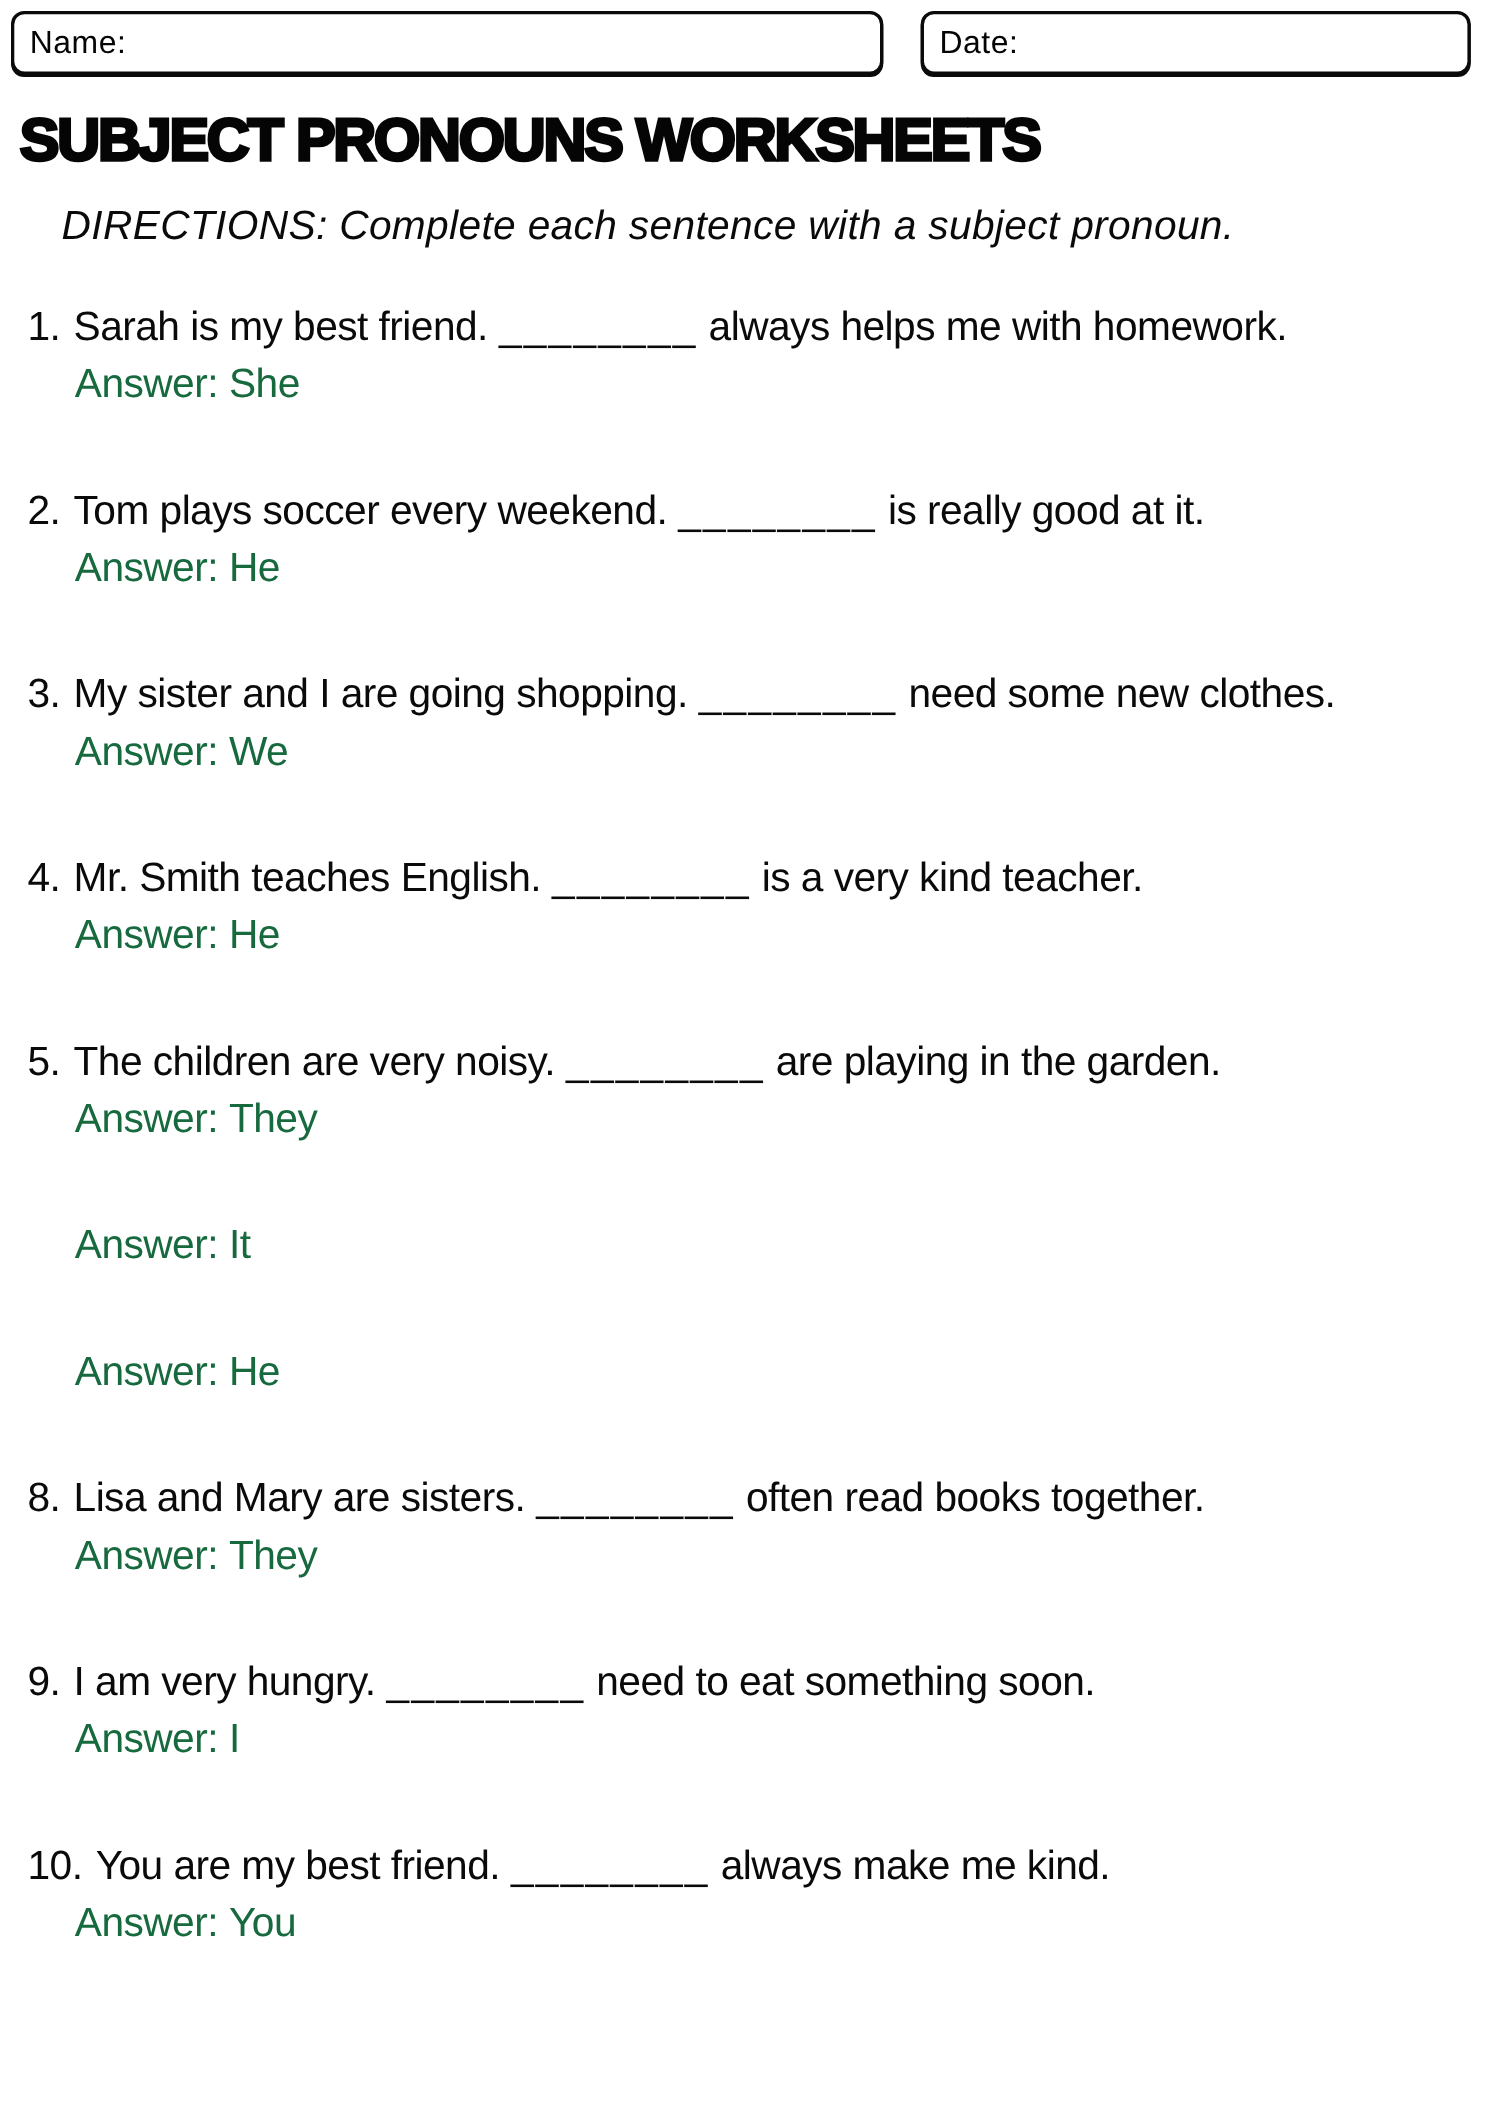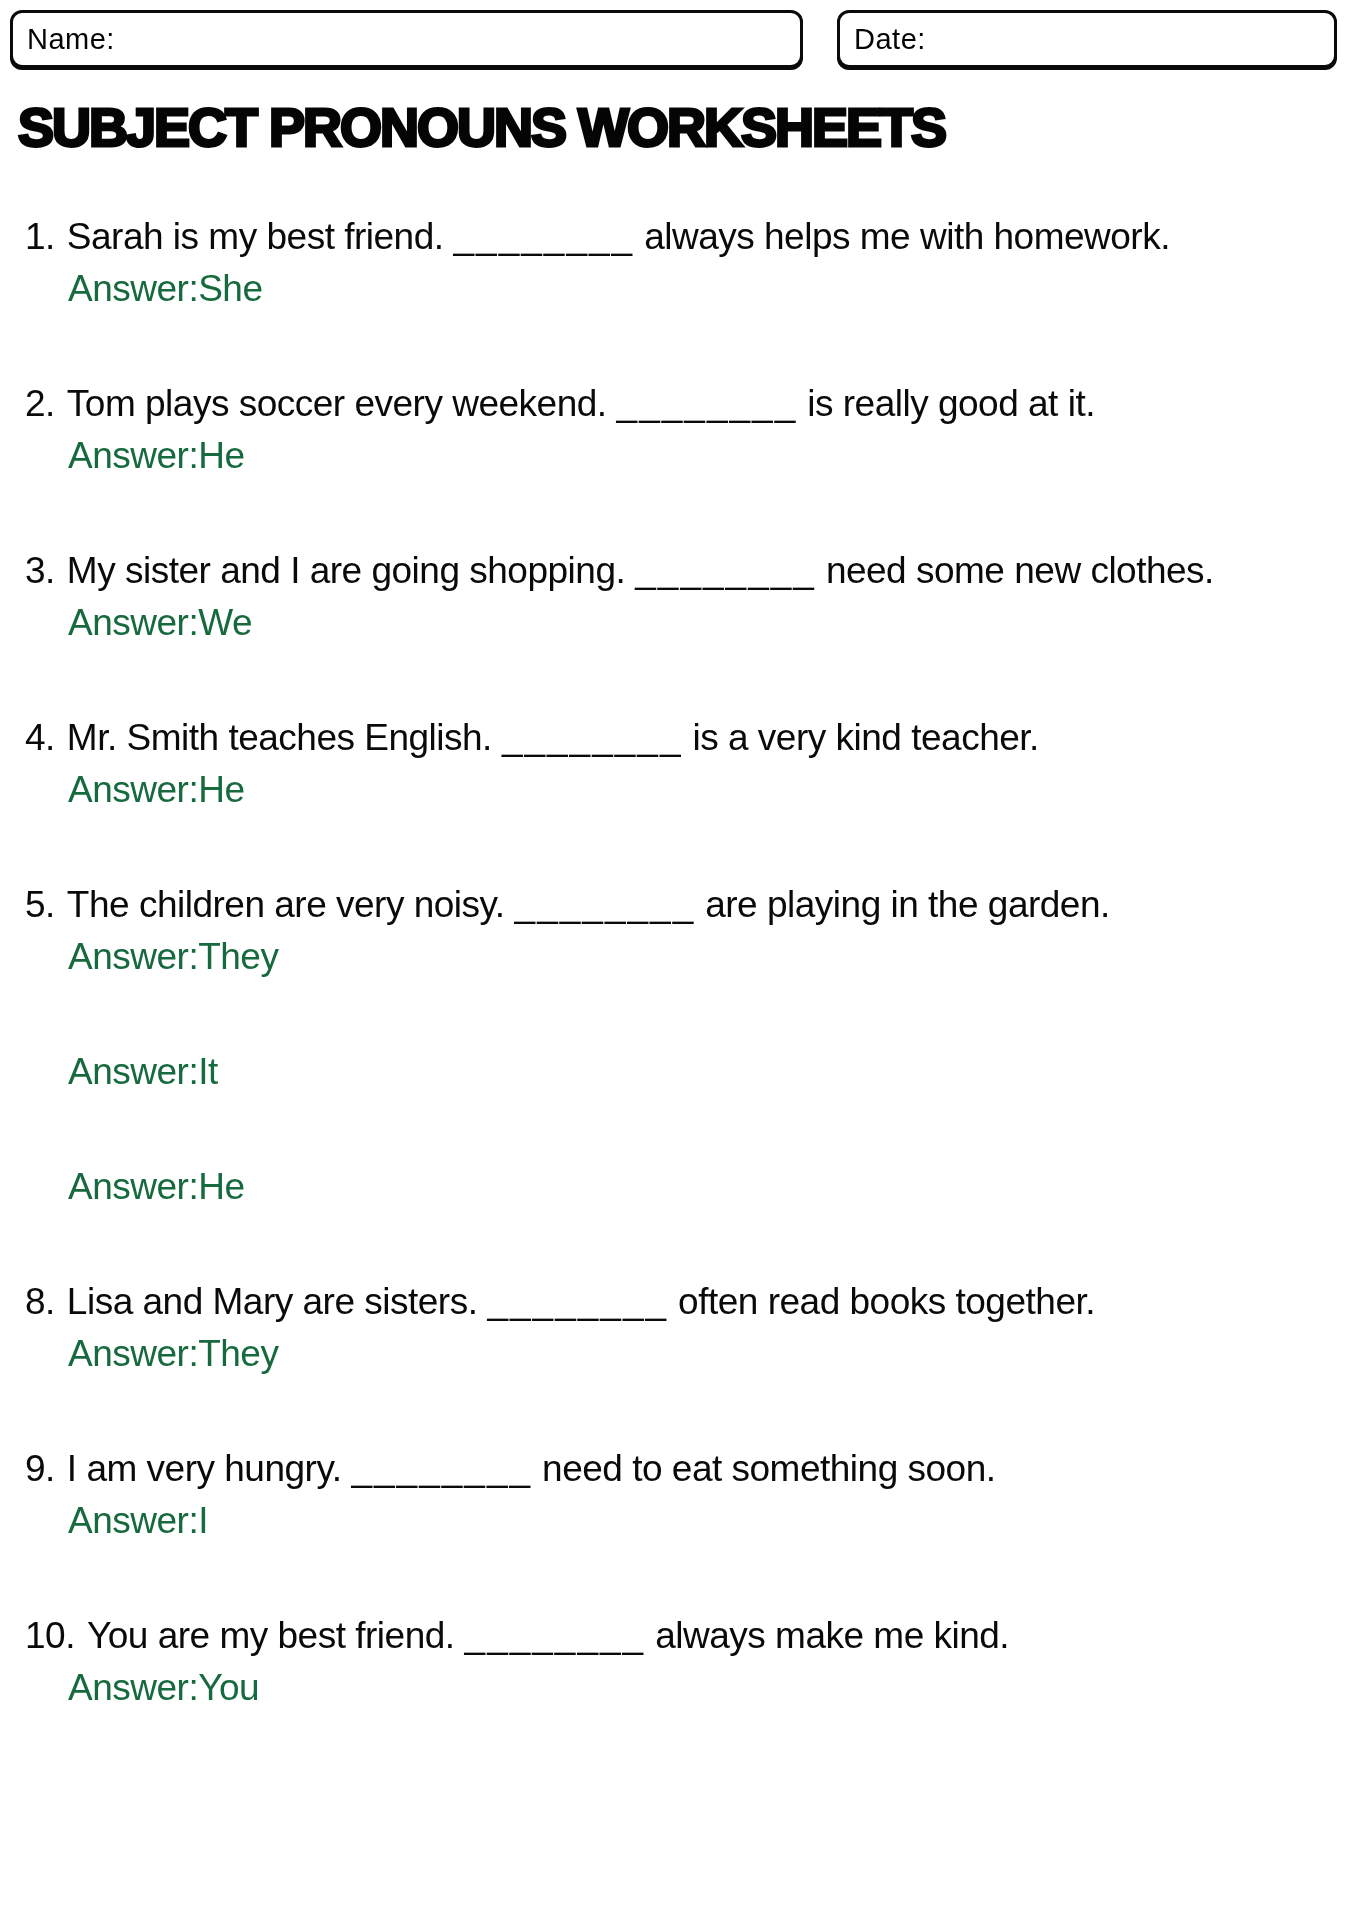--- a/index.html
+++ b/index.html
@@ -80,38 +80,39 @@
     letter-spacing: 2px;
   }
   .a-line {
     font-size: 37px;
     line-height: 52px;
     letter-spacing: -0.5px;
     margin-left: 43px;
     color: var(--answer-green);
     white-space: nowrap;
   }
-  .a-label { }
+  .a-label { margin-right: 10px; }
 </style>
 </head>
 <body>
 
 <div class="page">
 
   <div class="header-row">
     <div class="field-box name-box">
       <span class="field-label">Name:</span>
     </div>
     <div class="field-box date-box">
       <span class="field-label">Date:</span>
     </div>
   </div>
 
   <h1 class="title">SUBJECT PRONOUNS WORKSHEETS</h1>
 
+  <p class="directions">DIRECTIONS: Complete each sentence with a subject pronoun.</p>
 
   <ol class="questions">
 
     <li class="question-block">
       <div class="q-line"><span class="q-number">1.</span><span>Sarah is my best friend.</span><span class="answer-blank">________</span><span>always helps me with homework.</span></div>
       <div class="a-line"><span class="a-label">Answer:</span><span>She</span></div>
     </li>
 
     <li class="question-block">
       <div class="q-line"><span class="q-number">2.</span><span>Tom plays soccer every weekend.</span><span class="answer-blank">________</span><span>is really good at it.</span></div>

